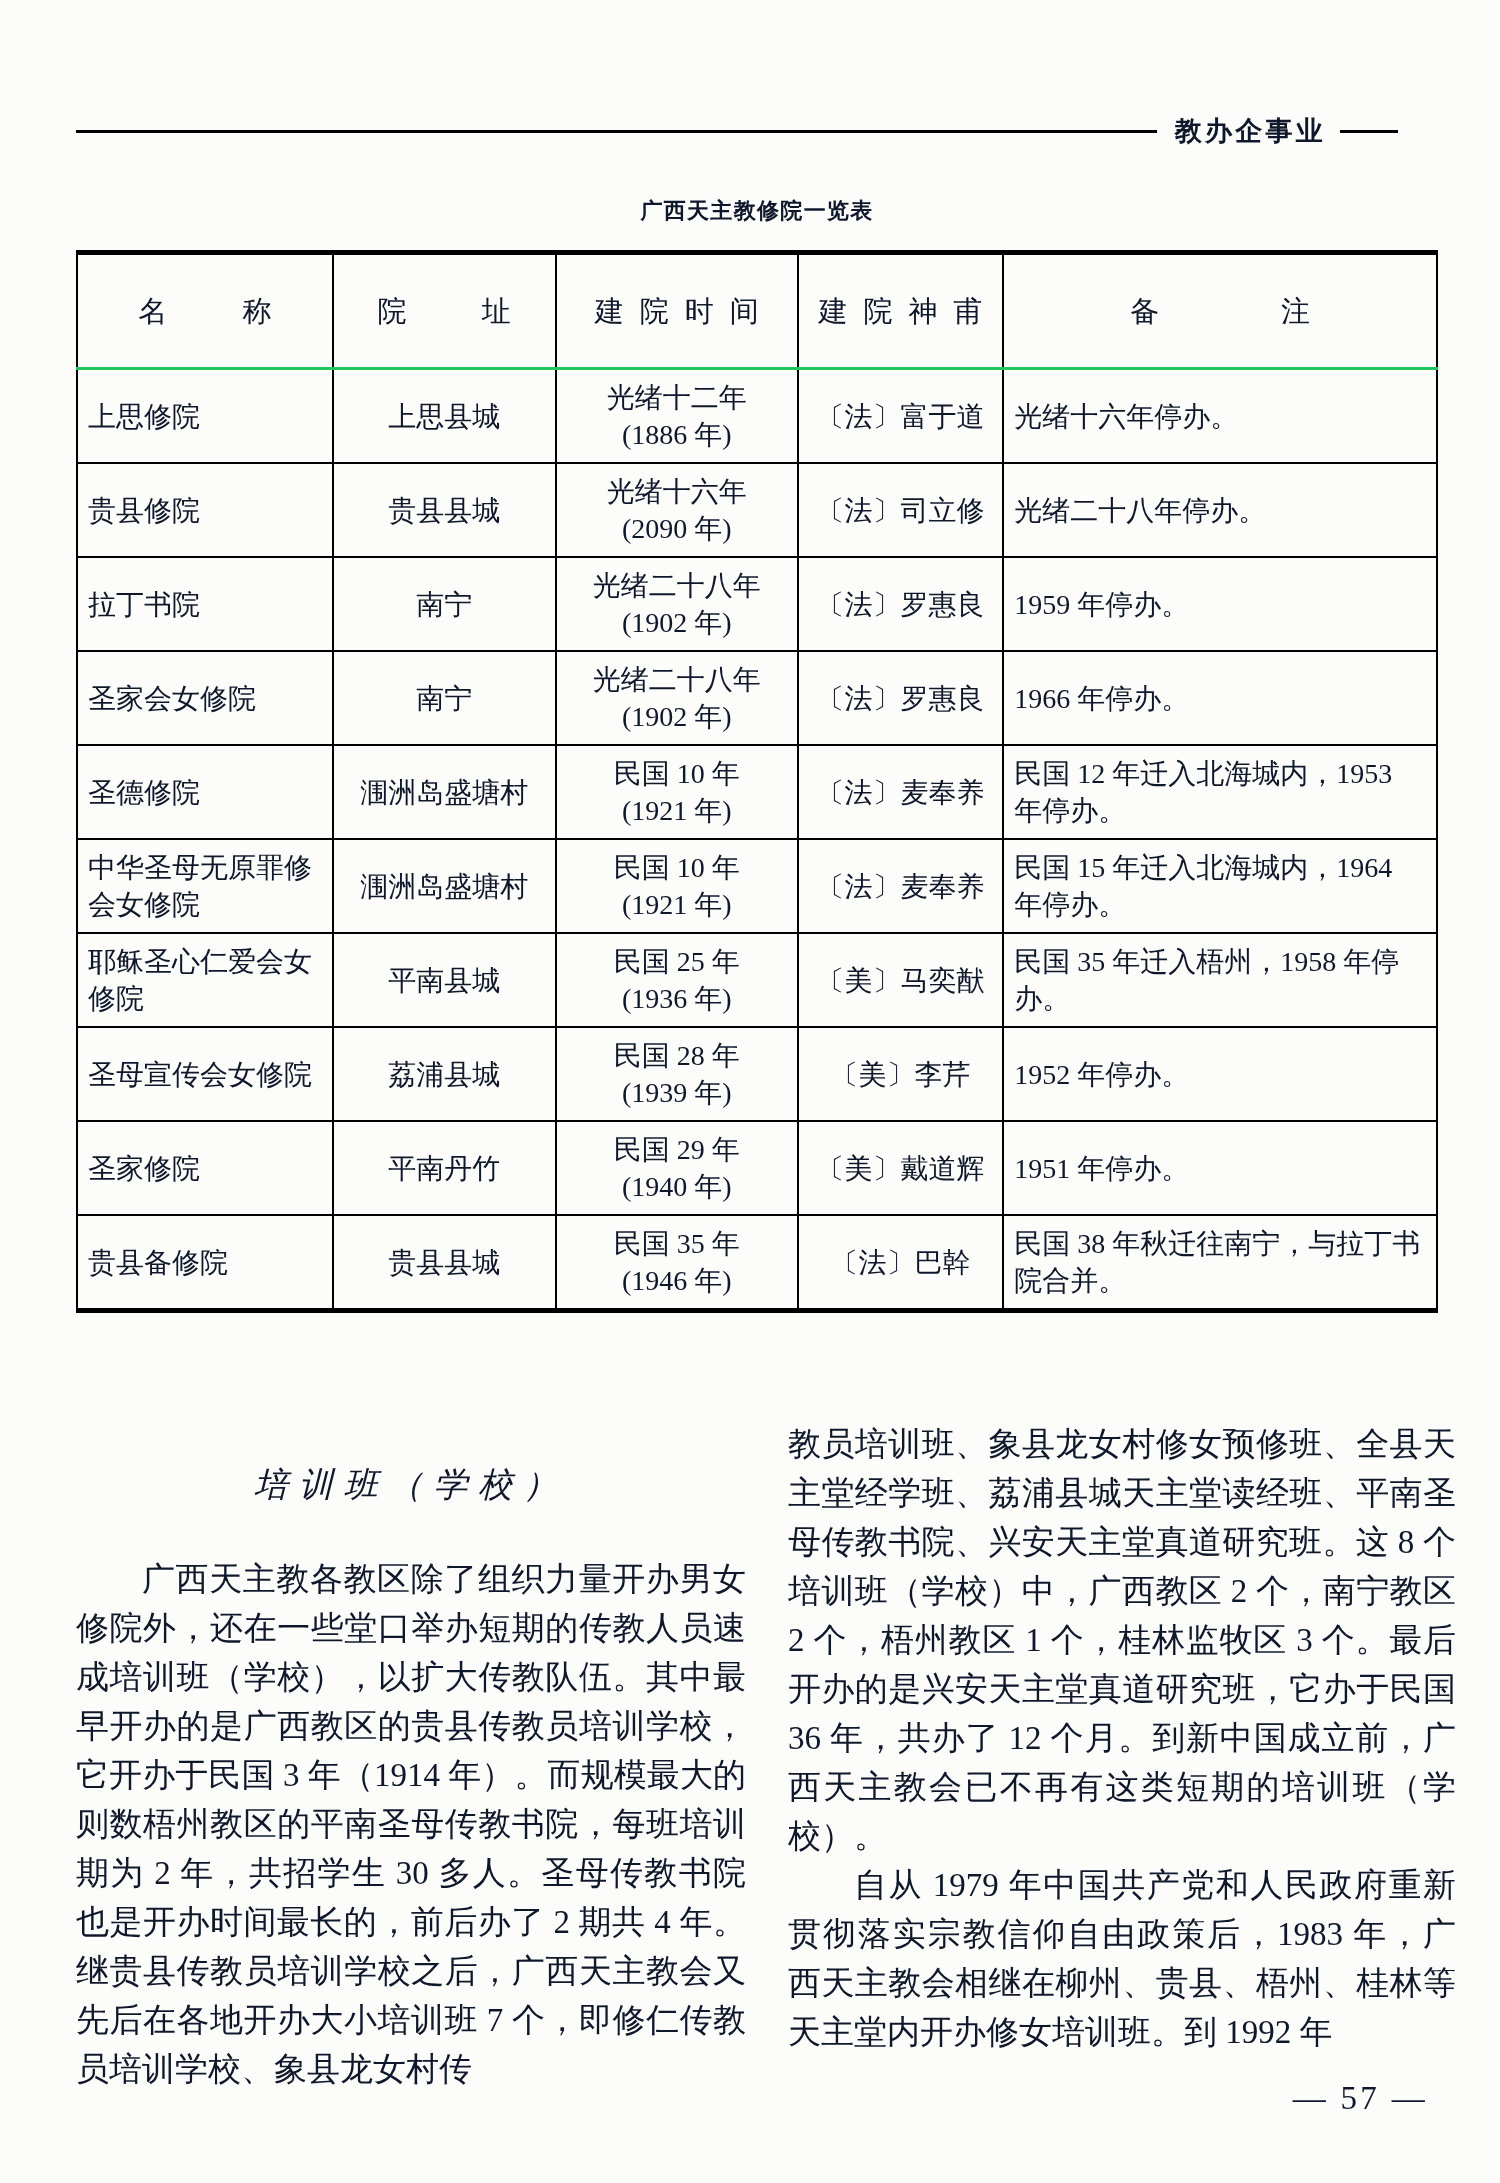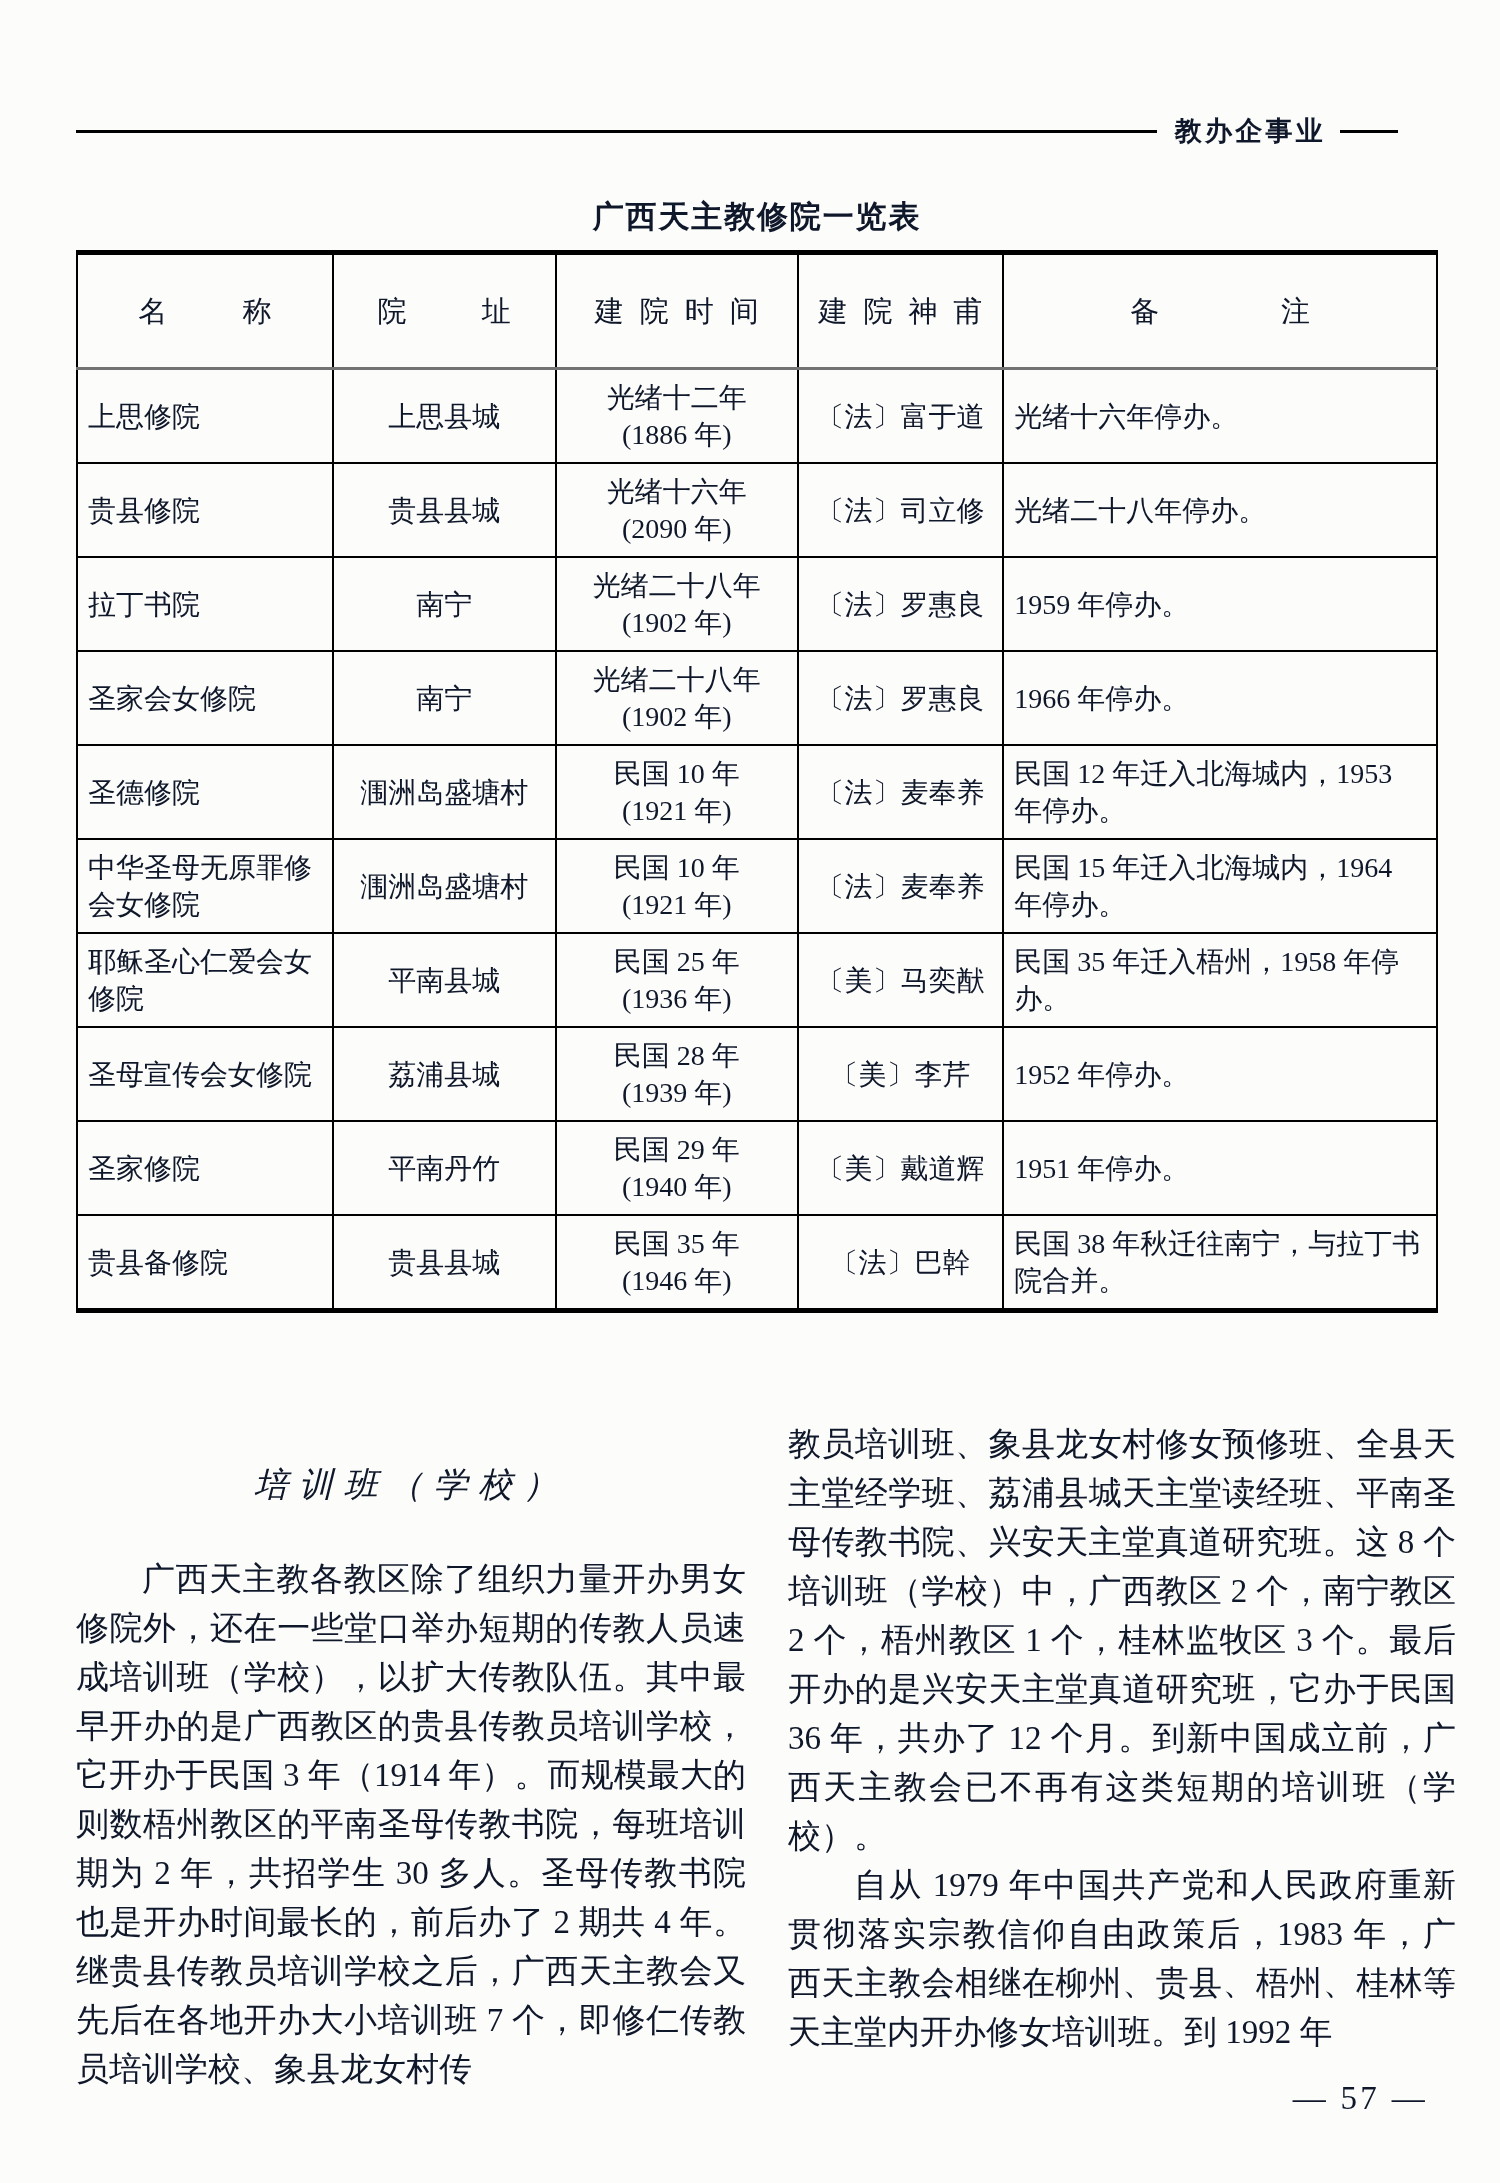--- a/index.html
+++ b/index.html
@@ -21,37 +21,37 @@
   .rh-rule.long { flex:1 1 auto; }
   .rh-rule.short { width:58px; }
   .rh-text {
     font-weight:bold; font-size:27px; line-height:30px;
     letter-spacing:0.12em; margin:0 14px 0 18px; white-space:nowrap;
   }
 
   
   .table-title {
     position:absolute; top:196px; left:76px; width:1362px;
-    text-align:center; font-weight:bold; font-size:31px; letter-spacing:0.06em;
+    text-align:center; font-weight:bold; font-size:22px; letter-spacing:0.06em;
   }
 
   
   table.seminary {
     position:absolute; top:250px; left:76px; width:1362px;
     border-collapse:collapse; table-layout:fixed;
     border-top:5px solid #000; border-bottom:5px solid #000;
     font-size:28px;
   }
   table.seminary th, table.seminary td {
     border:2px solid #000; vertical-align:middle;
     padding:6px 10px; line-height:37px;
   }
   table.seminary th {
     height:100px; font-weight:normal; font-size:29px; text-align:center;
-    border-bottom:3px solid #737373;
+    border-bottom:3px solid #22c55e;
   }
   th .ls { display:inline-block; }
   .ls-wide  { letter-spacing:2.6em; margin-right:-2.6em; }
   .ls-med   { letter-spacing:0.55em; margin-right:-0.55em; }
   .ls-xwide { letter-spacing:4.2em; margin-right:-4.2em; }
   table.seminary td { height:80px; }
   td.c-name   { text-align:left; padding-left:26px; line-height:38px; }
   td.c-addr   { text-align:center; }
   td.c-date   { text-align:center; line-height:35px; }
   td.c-priest { text-align:center; }

